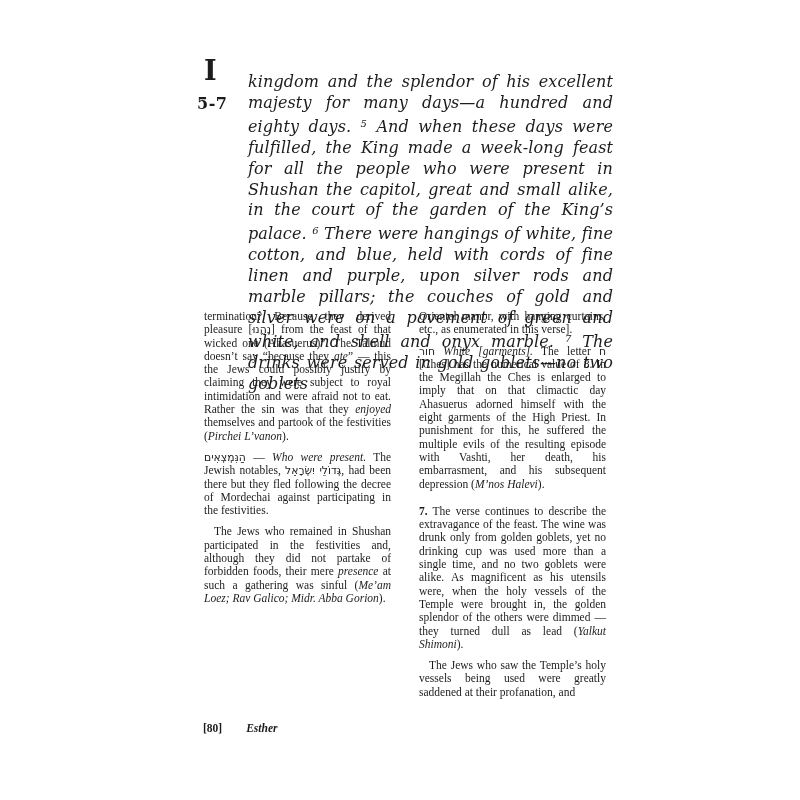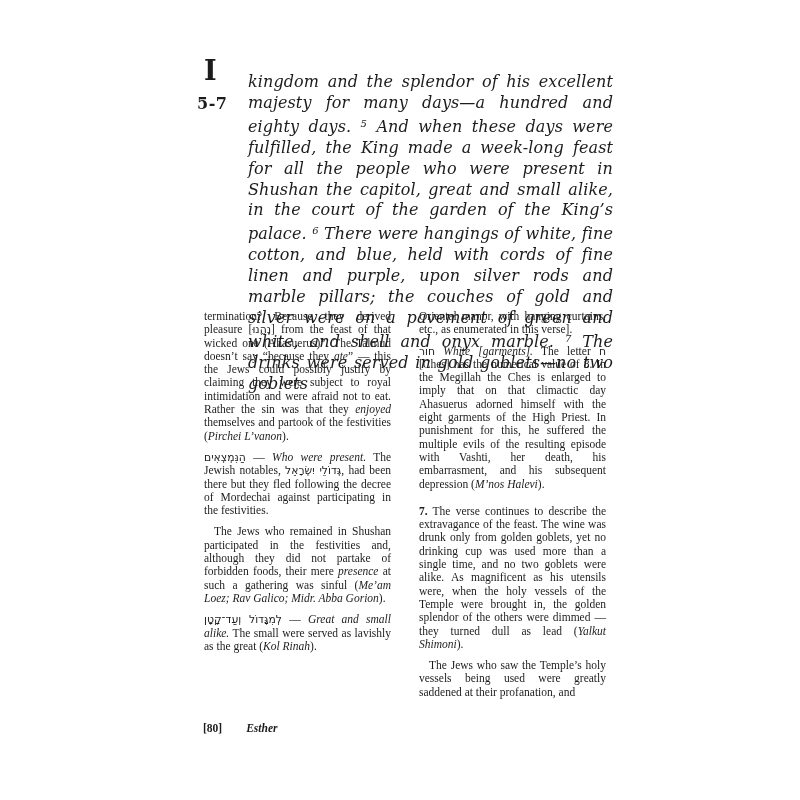--- a/index.html
+++ b/index.html
@@ -112,21 +112,20 @@
     <div class="verse-range">5-7</div>
   </div>
 
   <div class="translation"><span class="seg-i">kingdom and the splendor of his excellent majesty for many days—a hundred and eighty days. </span><span class="seg-sup">5</span><span class="seg-i"> And when these days were fulfilled, the King made a week-long feast for all the people who were present in Shushan the capitol, great and small alike, in the court of the garden of the King’s palace. </span><span class="seg-sup">6</span><span class="seg-i"> There were hangings of white, fine cotton, and blue, held with cords of fine linen and purple, upon silver rods and marble pillars; the couches of gold and silver were on a pavement of green and white, and shell and onyx marble. </span><span class="seg-sup">7</span><span class="seg-i"> The drinks were served in gold goblets—no two goblets</span></div>
 
   <div class="commentary">
     <div class="col">
       <p><span class="seg-n">termination? Because they derived pleasure [</span><span class="seg-h">נֶהֱנוּ</span><span class="seg-n">] from the feast of that wicked one (Ahasuerus)”. The Talmud doesn’t say “because they </span><span class="seg-i">ate</span><span class="seg-n">” — this the Jews could possibly justify by claiming they were subject to royal intimidation and were afraid not to eat. Rather the sin was that they </span><span class="seg-i">enjoyed</span><span class="seg-n"> themselves and partook of the festivities (</span><span class="seg-i">Pirchei L’vanon</span><span class="seg-n">).</span></p>
       <p class="gap-before"><span class="seg-h">הַנִּמְצְאִים</span><span class="seg-n"> — </span><span class="seg-i">Who were present.</span><span class="seg-n"> The Jewish notables, </span><span class="seg-h">גְּדוֹלֵי יִשְׂרָאֵל</span><span class="seg-n">, had been there but they fled following the decree of Mordechai against participating in the festivities.</span></p>
       <p class="indent"><span class="seg-n">The Jews who remained in Shushan participated in the festivities and, although they did not partake of forbidden foods, their mere </span><span class="seg-i">presence</span><span class="seg-n"> at such a gathering was sinful (</span><span class="seg-i">Me’am Loez; Rav Galico; Midr. Abba Gorion</span><span class="seg-n">).</span></p>
-      <p class="gap-before"><span class="seg-h">לְמִגָּדוֹל וְעַד־קָטָן</span><span class="seg-n"> — </span><span class="seg-i">Great and small alike.</span><span class="seg-n"> The small were served as lavishly as the great (</span><span class="seg-i">Kol Rinah</span><span class="seg-n">).</span></p>
     </div>
     <div class="col">
       <p><span class="seg-n">Oriental manor, with hanging curtains, etc., as enumerated in this verse].</span></p>
       <p class="gap-before"><span class="seg-h">חור</span><span class="seg-n"> </span><span class="seg-i">White [garments].</span><span class="seg-n"> The letter </span><span class="seg-h">ח</span><span class="seg-n"> [Ches] has the numerical value of 8. In the Megillah the Ches is enlarged to imply that on that climactic day Ahasuerus adorned himself with the eight garments of the High Priest. In punishment for this, he suffered the multiple evils of the resulting episode with Vashti, her death, his embarrasment, and his subsequent depression (</span><span class="seg-i">M’nos Halevi</span><span class="seg-n">).</span></p>
       <p class="big-gap"><span class="seg-b">7.</span><span class="seg-n"> The verse continues to describe the extravagance of the feast. The wine was drunk only from golden goblets, yet no drinking cup was used more than a single time, and no two goblets were alike. As magnificent as his utensils were, when the holy vessels of the Temple were brought in, the golden splendor of the others were dimmed — they turned dull as lead (</span><span class="seg-i">Yalkut Shimoni</span><span class="seg-n">).</span></p>
       <p class="indent"><span class="seg-n">The Jews who saw the Temple’s holy vessels being used were greatly saddened at their profanation, and</span></p>
     </div>
   </div>
 
   <div class="footer">

